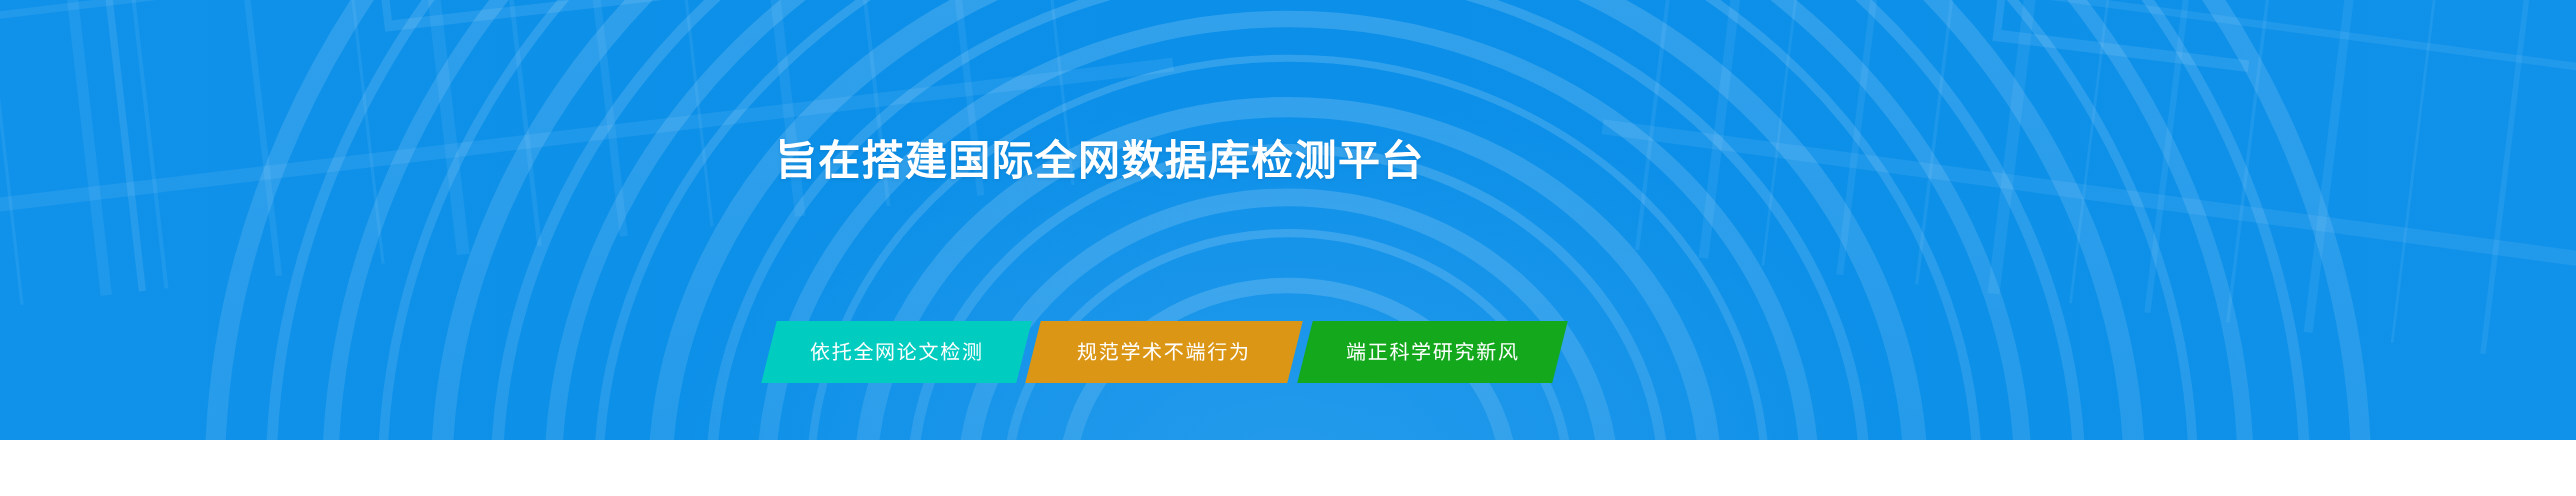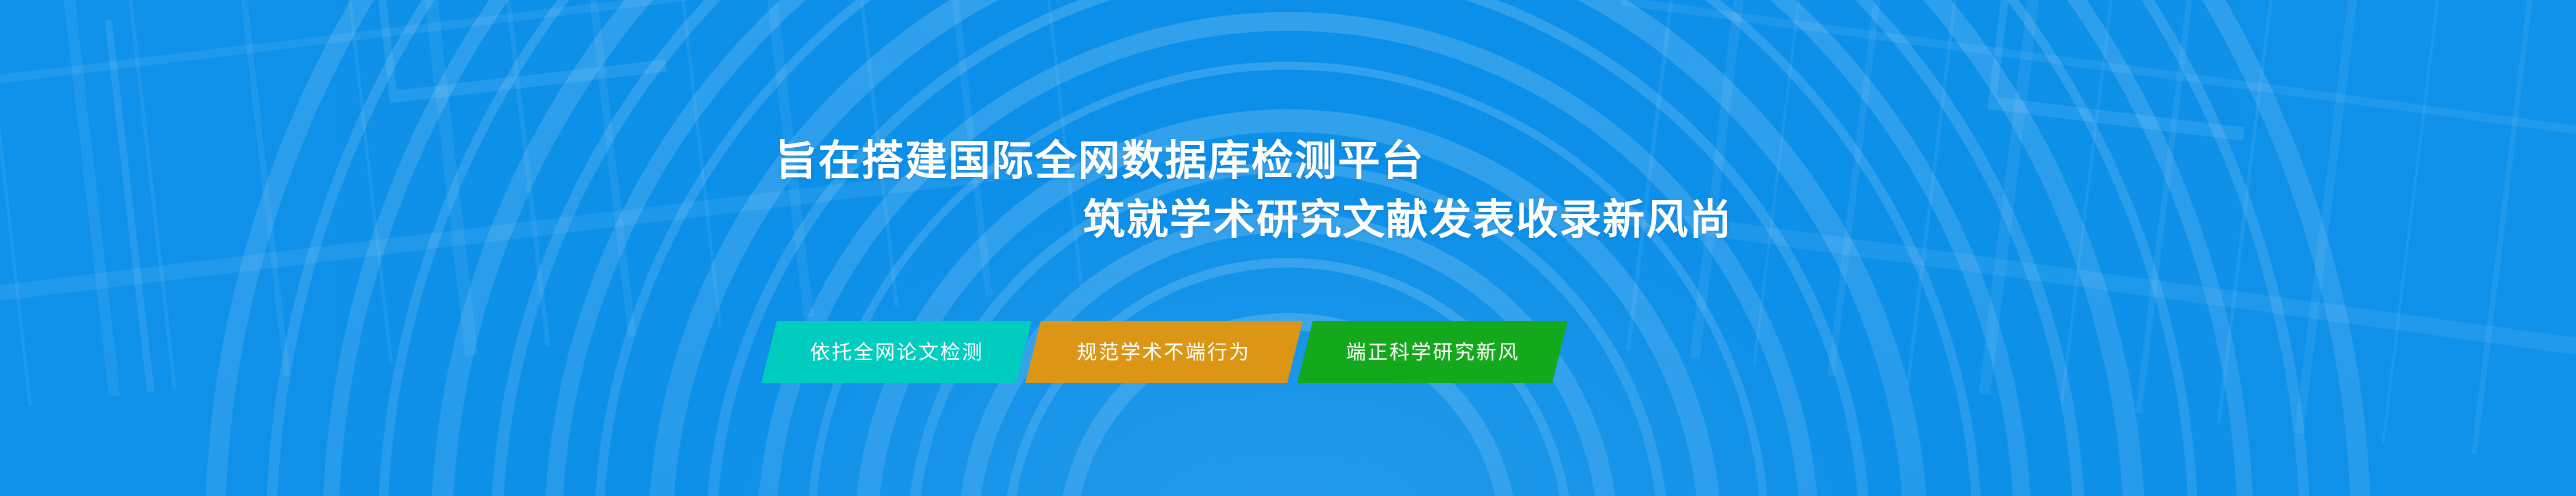--- a/index.html
+++ b/index.html
@@ -6,21 +6,21 @@
   html, body {
     margin: 0;
     padding: 0;
     background: #ffffff;
   }
   * { box-sizing: border-box; }
 
   .banner {
     position: relative;
     width: 2576px;
-    height: 496px;
+    height: 440px;
     overflow: hidden;
     background: #0d90e8;
     font-family: "Liberation Sans", "DejaVu Sans", sans-serif;
     -webkit-font-smoothing: antialiased;
   }
 
   
   .bg-layer {
     position: absolute;
     inset: 0;
@@ -209,21 +209,20 @@
           <path d="M540 160 L540 500 L900 500" stroke-width="11"></path>
           <path d="M1000 20 L1000 340 L1330 340" stroke-width="9"></path>
           <path d="M760 -60 L760 200" stroke-width="8"></path>
         </g>
       </g>
     </svg>
   </div>
 
   <div class="headlines">
     <div class="headline headline-1" style="color: rgb(255, 255, 255);">旨在搭建国际全网数据库检测平台</div>
-    <div class="headline headline-2" style="color: rgb(255, 255, 255);">筑就学术研究文献发表收录新风尚</div>
   </div>
 
   <div class="tags">
     <div class="tag tag-1" style="background: rgb(0, 205, 192);">
       <span class="tag-label" style="color: rgb(255, 255, 255);">依托全网论文检测</span>
     </div>
     <div class="tag tag-2" style="background: rgb(220, 150, 21);">
       <span class="tag-label" style="color: rgb(255, 255, 255);">规范学术不端行为</span>
     </div>
     <div class="tag tag-3" style="background: rgb(20, 168, 28);">

